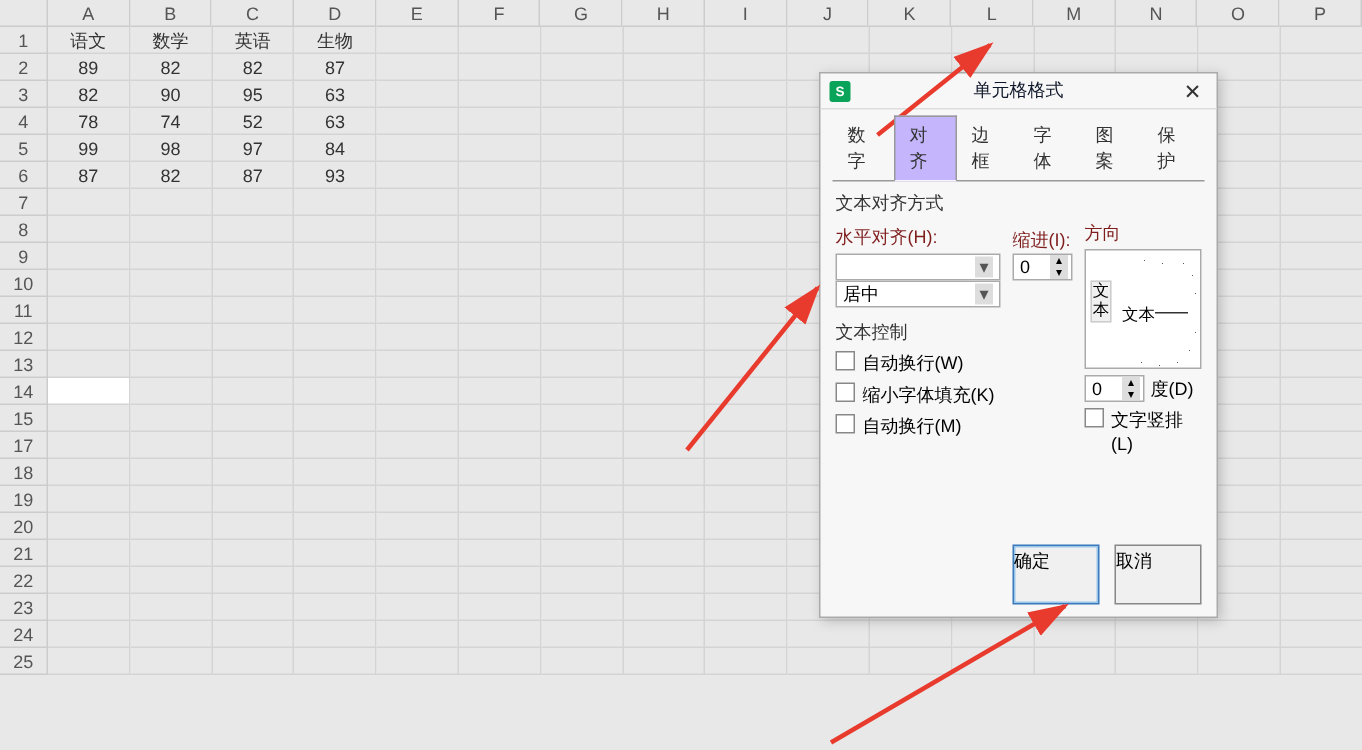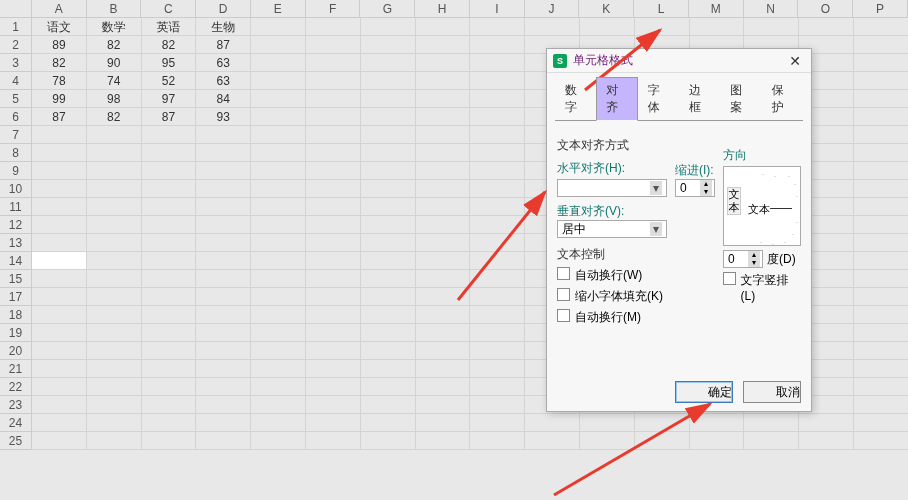--- a/index.html
+++ b/index.html
@@ -95,21 +95,21 @@
     width: 14px; height: 14px;
     background: #0aa35a;
     border-radius: 2px;
     margin-right: 6px;
     color: #fff;
     font-size: 9px;
     text-align: center;
     line-height: 14px;
     font-weight: bold;
   }
-  .dialog-title-text { flex: 1; color: #701a75; }
+  .dialog-title-text { flex: 1; color: #0f172a; text-align: center; }
   .close-x {
     width: 20px; text-align: center;
     cursor: pointer;
     font-size: 14px;
     color: #333;
   }
   .tabs {
     display: flex;
     padding: 4px 8px 0 8px;
     gap: 0;
@@ -131,22 +131,22 @@
   }
   .tab-underline {
     border-bottom: 1px solid #999;
     margin: -1px 8px 0 8px;
   }
   .dialog-body {
     padding: 6px 10px;
     position: relative;
     height: 280px;
   }
-  .section-label { color: #333; margin-top: 10px; }
-  .field-label { color: #0f766e; margin-top: 4px; }
+  .section-label { color: #333; margin-top: 0; }
+  .field-label { color: #7f1d1d; margin-top: 4px; }
   .dropdown {
     display: inline-flex;
     border: 1px solid #aaa;
     background: #fff;
     height: 18px;
     align-items: center;
     padding: 0 4px;
     cursor: pointer;
   }
   .dropdown .val { flex: 1; font-family: Liberation Serif, serif; }
@@ -237,24 +237,24 @@
   }
   .btnbar {
     position: absolute;
     bottom: 8px;
     right: 10px;
     display: flex;
     gap: 10px;
   }
   .btn {
     width: 58px;
-    height: 22px;
+    height: 40px;
     border: 1px solid #888;
     background: #f0f0f0;
-    text-align: right;
+    text-align: left;
     line-height: 20px;
     cursor: pointer;
   }
   .btn.focus {
     border: 1px solid #3a7abd;
     box-shadow: 0 0 0 1px #9ac5ea inset;
   }
   
   .arrow-svg {
     position: absolute;
@@ -746,22 +746,22 @@
 
 <div class="dialog">
   <div class="dialog-title">
     <div class="dialog-icon">S</div>
     <div class="dialog-title-text">单元格格式</div>
     <div class="close-x">✕</div>
   </div>
   <div class="tabs">
       <div class="tab">数字</div>
       <div class="tab active">对齐</div>
+      <div class="tab">边框</div>
       <div class="tab">字体</div>
-      <div class="tab">边框</div>
       <div class="tab">图案</div>
       <div class="tab">保护</div>
     </div>
   <div class="tab-underline"></div>
   <div class="dialog-body">
     <div class="section-label">文本对齐方式</div>
 
     <div style="display:flex; gap:8px; align-items:flex-end; margin-top:2px;">
       <div>
         <div class="field-label">水平对齐(H):</div>
@@ -775,21 +775,20 @@
         <div class="spinbox">
           <span class="val">0</span>
           <span class="spin">
               <span>▴</span>
               <span>▾</span>
             </span>
         </div>
       </div>
     </div>
 
-    <div class="field-label" style="margin-top:6px">垂直对齐(V):</div>
     <div class="dropdown" style="width:110px">
       <span class="val">居中</span>
       <span class="arrow">▾</span>
     </div>
 
     <div class="section-label" style="margin-top:8px">文本控制</div>
 
     <div class="checkbox-row">
       <div class="cb"></div>
       <span>自动换行(W)</span>

